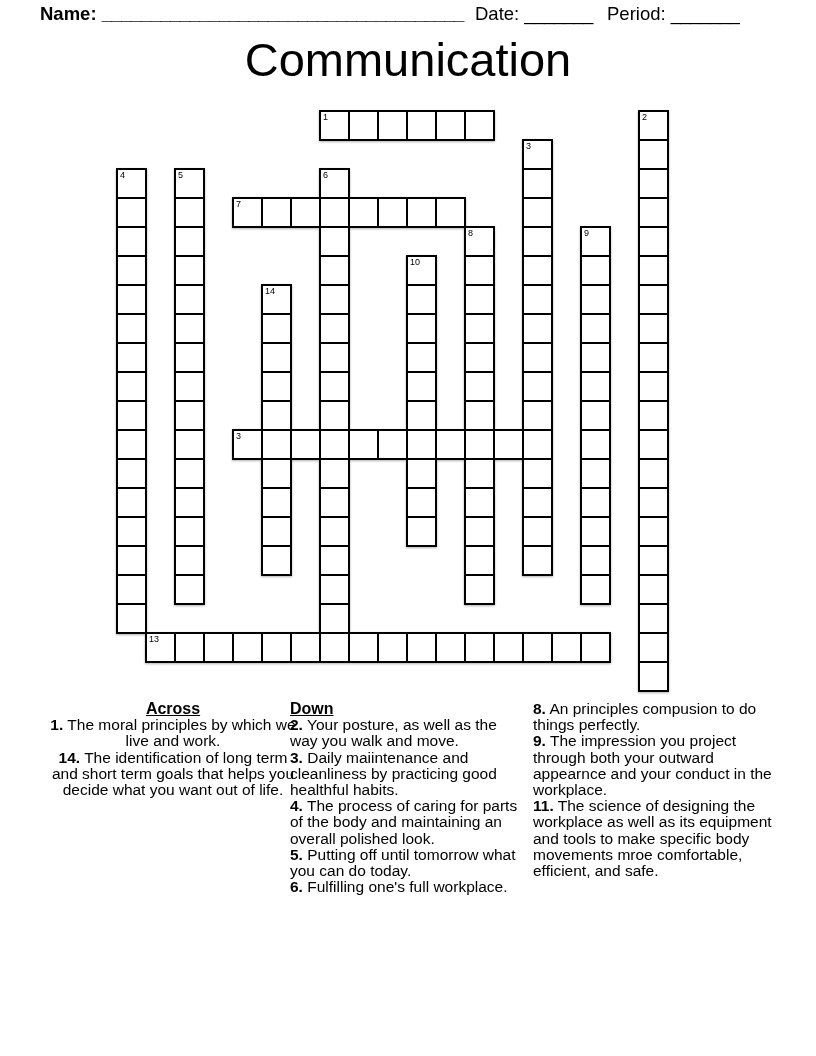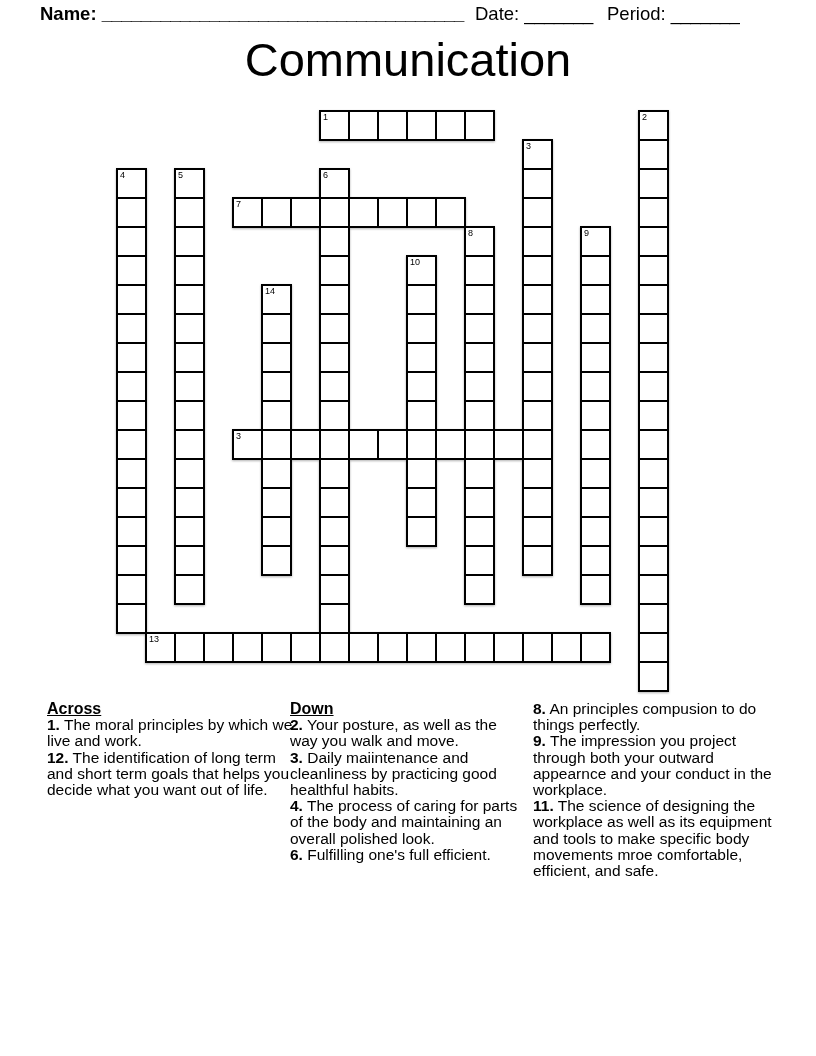--- a/index.html
+++ b/index.html
@@ -20,21 +20,21 @@
   
   .grid{position:absolute;left:117px;top:111px;
         filter:drop-shadow(0 1px 1px rgba(0,0,0,0.30));}
   .cell{position:absolute;width:31px;height:31px;border:2px solid #000;
         box-sizing:border-box;background:#fff;}
   .cellnum{position:absolute;top:0;left:2px;font-size:9px;line-height:10px;
            font-family:"Liberation Sans",sans-serif;color:#000;}
 
   
   .cluecol{position:absolute;top:701px;font-size:15.5px;line-height:16.2px;}
-  #cluecol-across{left:47px;width:252px;}
+  #cluecol-across{left:47px;width:252px;text-align:center;}
   #cluecol-down{left:290px;width:236px;}
   #cluecol-down2{left:533px;width:252px;}
   .clue-heading{font-weight:bold;text-decoration:underline;font-size:16px;}
   .clue{margin:0;}
   .clue b{font-weight:bold;}
 </style>
 </head>
 <body>
 
 <div class="page">
@@ -249,29 +249,30 @@
       <div class="cell" style="left: 347px; top: 521px;"></div>
       <div class="cell" style="left: 376px; top: 521px;"></div>
       <div class="cell" style="left: 405px; top: 521px;"></div>
       <div class="cell" style="left: 434px; top: 521px;"></div>
       <div class="cell" style="left: 463px; top: 521px;"></div>
     </div>
 
   <div class="cluecol" id="cluecol-across">
     <div class="clue-heading">Across</div>
   <p class="clue"><b>1.</b> <span>The moral principles by which we live and work.</span></p>
-      <p class="clue"><b>12.</b> <span>The identification of long term and short term goals that helps you decide what you want out of life.</span></p>
+      <p class="clue"><b>14.</b> <span>The identification of long term and short term goals that helps you decide what you want out of life.</span></p>
     </div>
 
   <div class="cluecol" id="cluecol-down">
     <div class="clue-heading">Down</div>
   <p class="clue"><b>2.</b> <span>Your posture, as well as the way you walk and move.</span></p>
       <p class="clue"><b>3.</b> <span>Daily maiintenance and cleanliness by practicing good healthful habits.</span></p>
       <p class="clue"><b>4.</b> <span>The process of caring for parts of the body and maintaining an overall polished look.</span></p>
-      <p class="clue"><b>6.</b> <span>Fulfilling one's full efficient.</span></p>
+      <p class="clue"><b>5.</b> <span>Putting off until tomorrow what you can do today.</span></p>
+      <p class="clue"><b>6.</b> <span>Fulfilling one's full workplace.</span></p>
     </div>
 
   <div class="cluecol" id="cluecol-down2">
       <p class="clue"><b>8.</b> <span>An principles compusion to do things perfectly.</span></p>
       <p class="clue"><b>9.</b> <span>The impression you project through both your outward appearnce and your conduct in the workplace.</span></p>
       <p class="clue"><b>11.</b> <span>The science of designing the workplace as well as its equipment and tools to make specific body movements mroe comfortable, efficient, and safe.</span></p>
     </div>
 
 </div>
 

